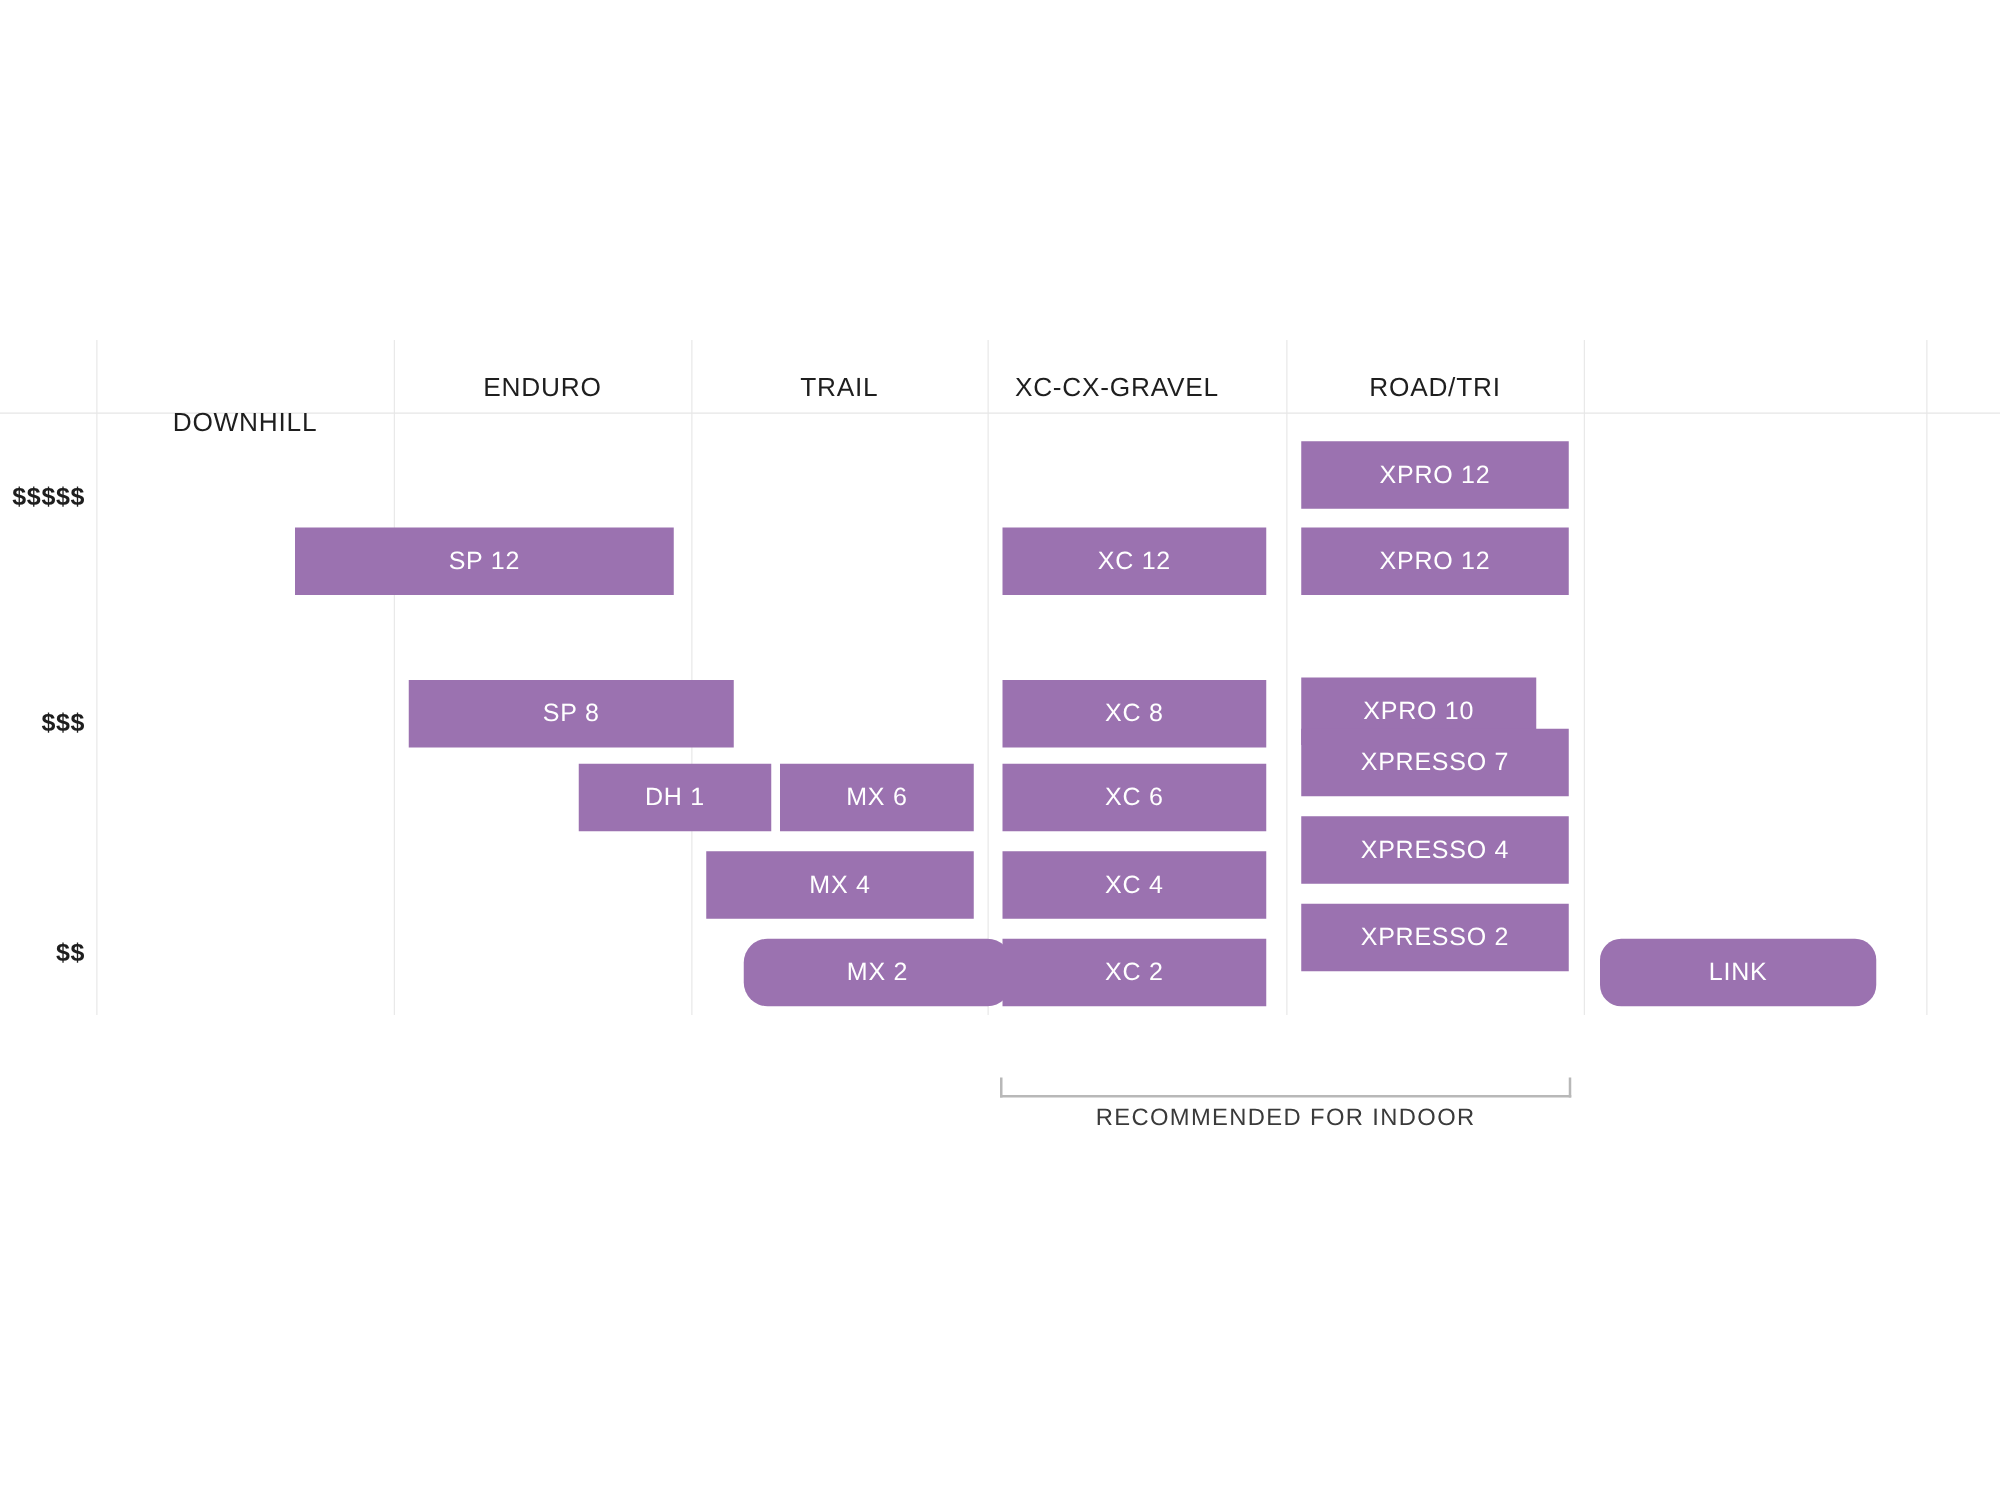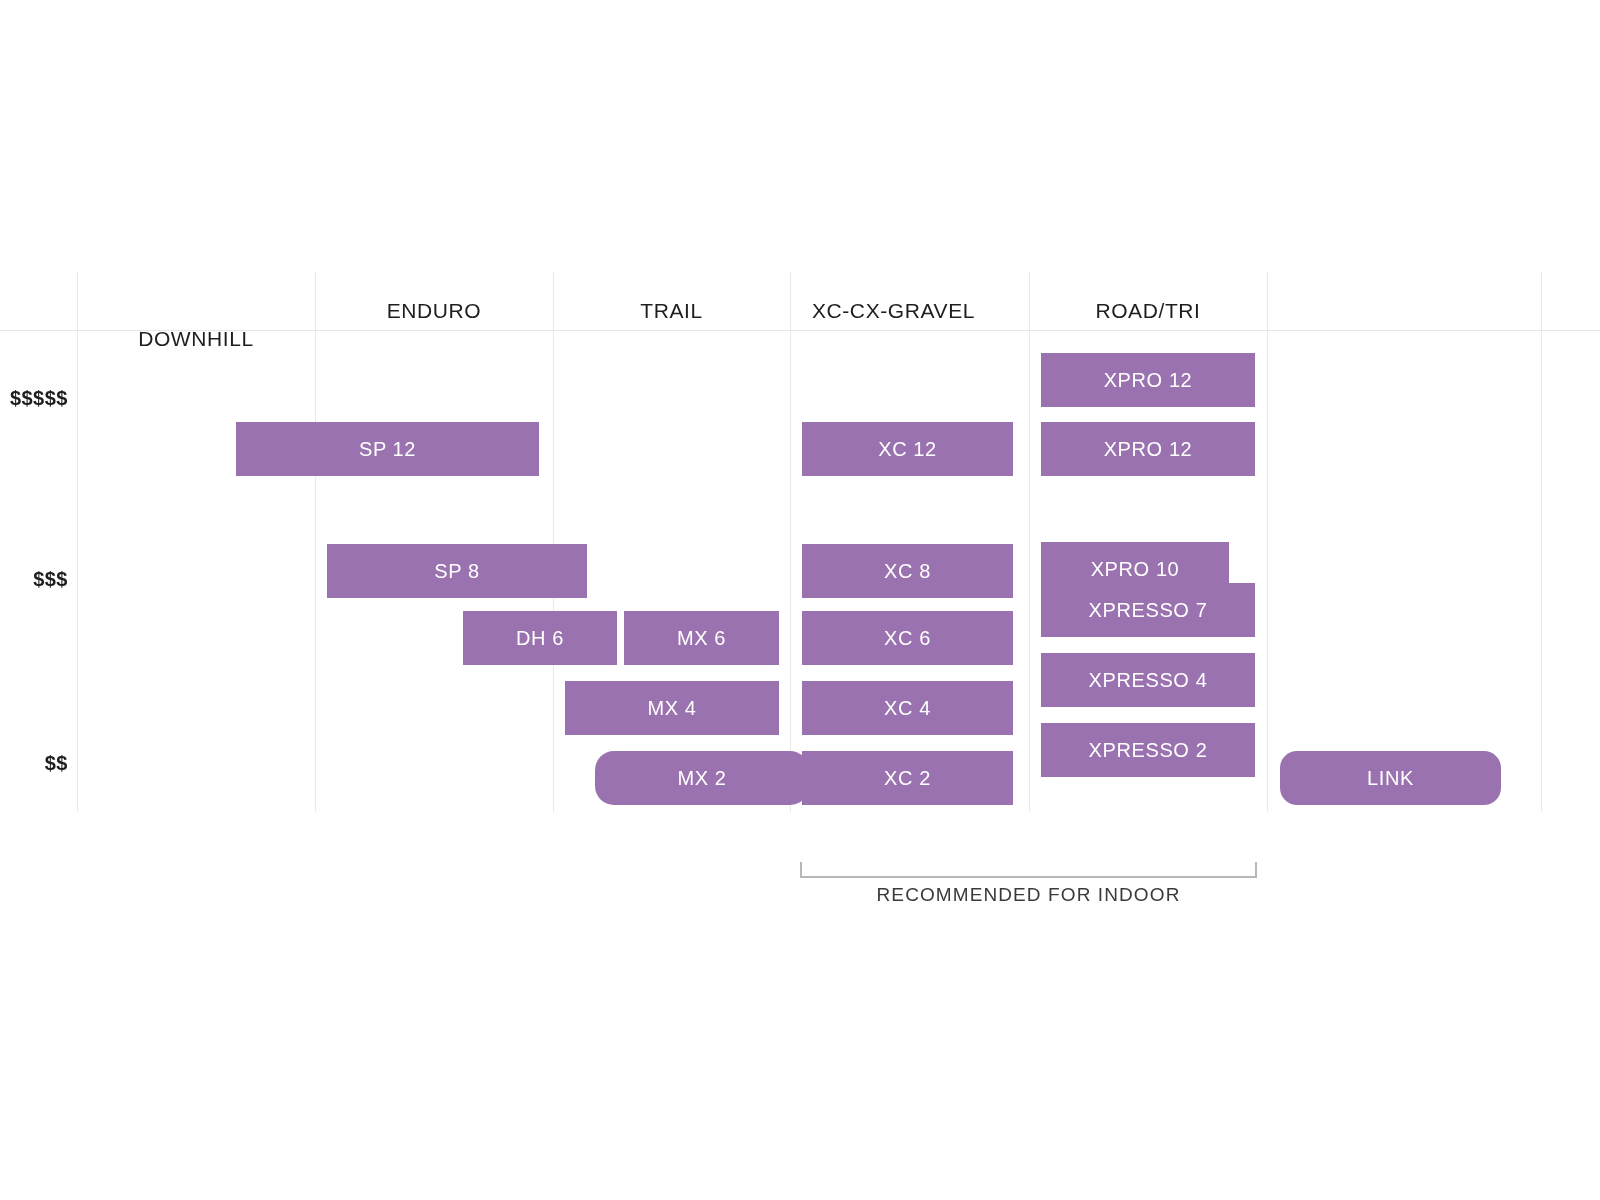--- a/index.html
+++ b/index.html
@@ -147,21 +147,21 @@
     <span class="bar-label">SP 8</span>
   </div>
   <div class="bar" style="left:802px; top:544px; width:211px;">
     <span class="bar-label">XC 8</span>
   </div>
   <div class="bar" style="left:1041px; top:583px; width:214px;">
     <span class="bar-label">XPRESSO 7</span>
   </div>
 
   <div class="bar" style="left:463px; top:611px; width:154px;">
-    <span class="bar-label">DH 6</span>
+    <span class="bar-label">DH 1</span>
   </div>
   <div class="bar" style="left:624px; top:611px; width:155px;">
     <span class="bar-label">MX 6</span>
   </div>
   <div class="bar" style="left:802px; top:611px; width:211px;">
     <span class="bar-label">XC 6</span>
   </div>
   <div class="bar" style="left:1041px; top:653px; width:214px;">
     <span class="bar-label">XPRESSO 4</span>
   </div>

